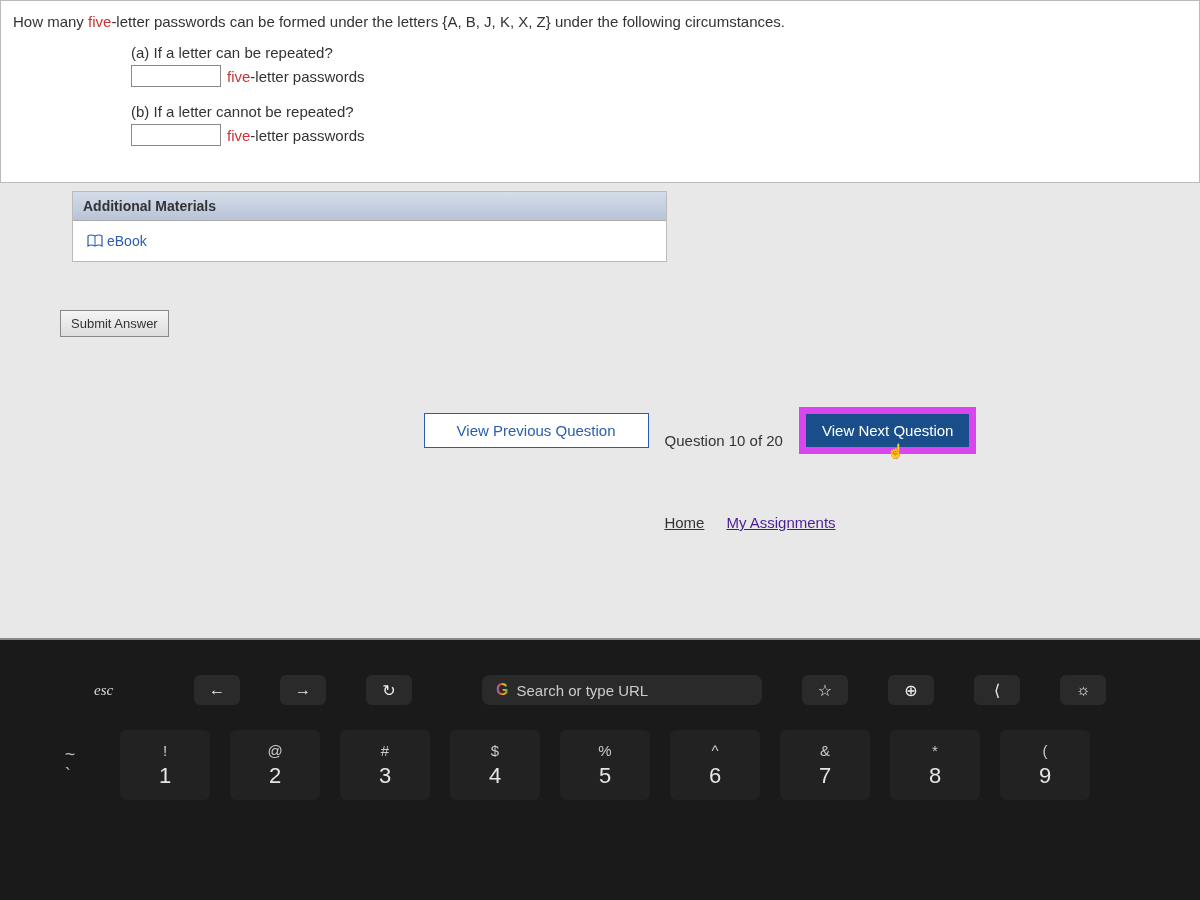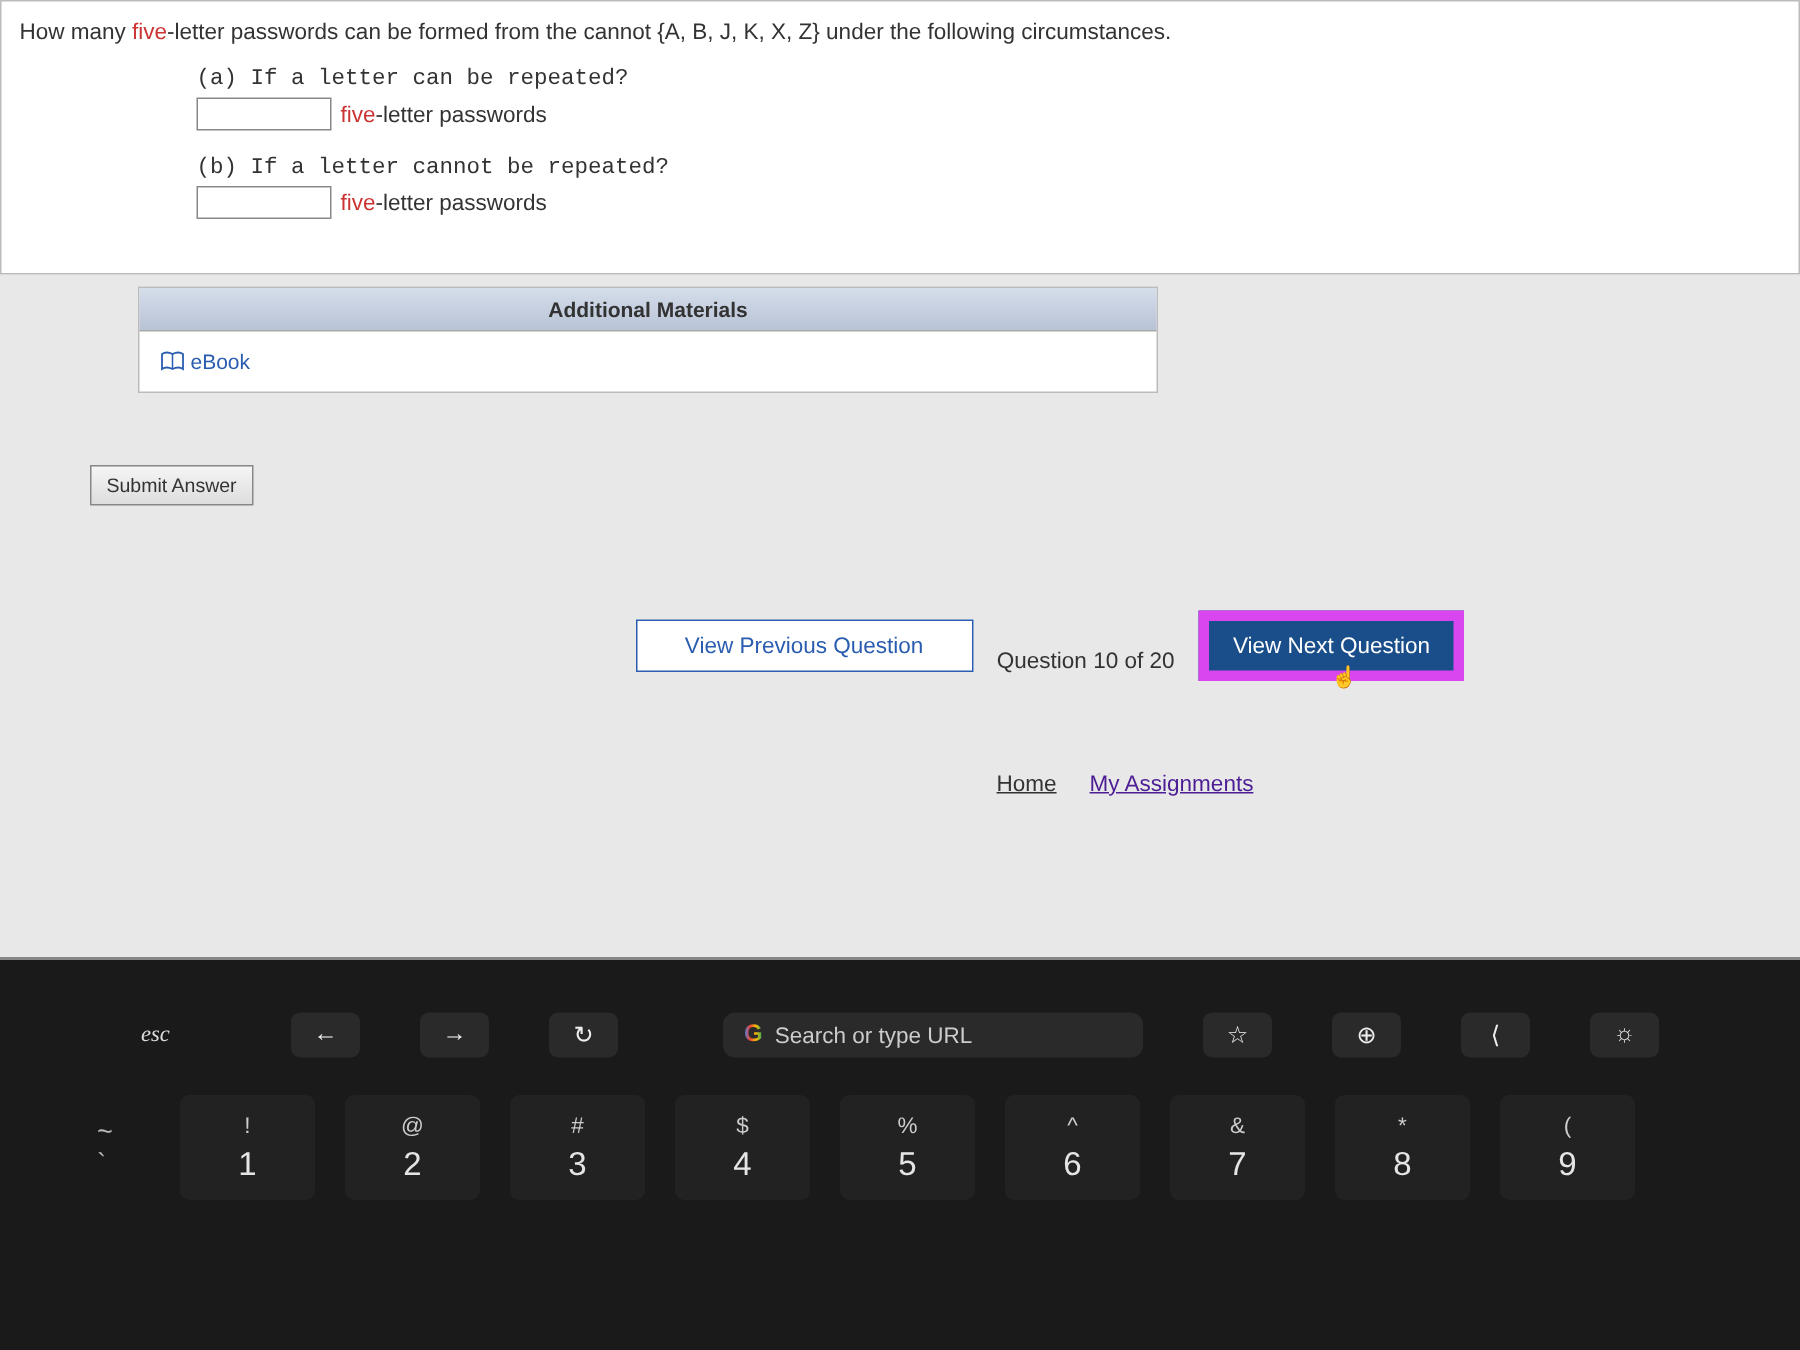--- a/index.html
+++ b/index.html
@@ -27,37 +27,36 @@
     .question-text {
       margin-left: -38px;
       margin-bottom: 14px;
       color: #333;
     }
     .highlight-red { color: #cc3333; }
     .part {
       margin-bottom: 16px;
       margin-left: 80px;
     }
-    .part-label { margin-bottom: 4px; font-family: Liberation Mono, monospace; }
+    .part-label { margin-bottom: 4px; }
     .answer-row { display: flex; align-items: center; gap: 6px; }
     .answer-input {
       width: 90px;
       height: 22px;
       border: 1px solid #888;
       background: #fff;
       padding: 2px 4px;
       font-size: 14px;
     }
     .additional-materials {
-      width: 680px;
-      margin-left: 92px;
+      width: 595px;
+      margin-left: 72px;
       margin-top: 8px;
       border: 1px solid #bbb;
       background: #fff;
-      text-align: center;
     }
     .additional-header {
       background: linear-gradient(#d5ddea, #b8c3d6);
       border-bottom: 1px solid #aaa;
       padding: 6px 10px;
       font-weight: bold;
       font-size: 14px;
       color: #333;
     }
     .ebook-row {
@@ -225,21 +224,21 @@
       margin-left: -70px;
       margin-right: 10px;
     }
   </style>
 </head>
 <body>
 
 <div class="screen">
   <div class="question-box">
     <div class="question-text">
-      <span>How many </span><span class="highlight-red">five</span><span>-letter passwords can be formed from the cannot {A, B, J, K, X, Z} under the following circumstances.</span>
+      <span>How many </span><span class="highlight-red">five</span><span>-letter passwords can be formed under the letters {A, B, J, K, X, Z} under the following circumstances.</span>
     </div>
 
     <div class="part">
       <div class="part-label">(a) If a letter can be repeated?</div>
       <div class="answer-row">
         <input class="answer-input" value="" style="">
         <span><span class="highlight-red">five</span><span>-letter passwords</span></span>
       </div>
     </div>
 

